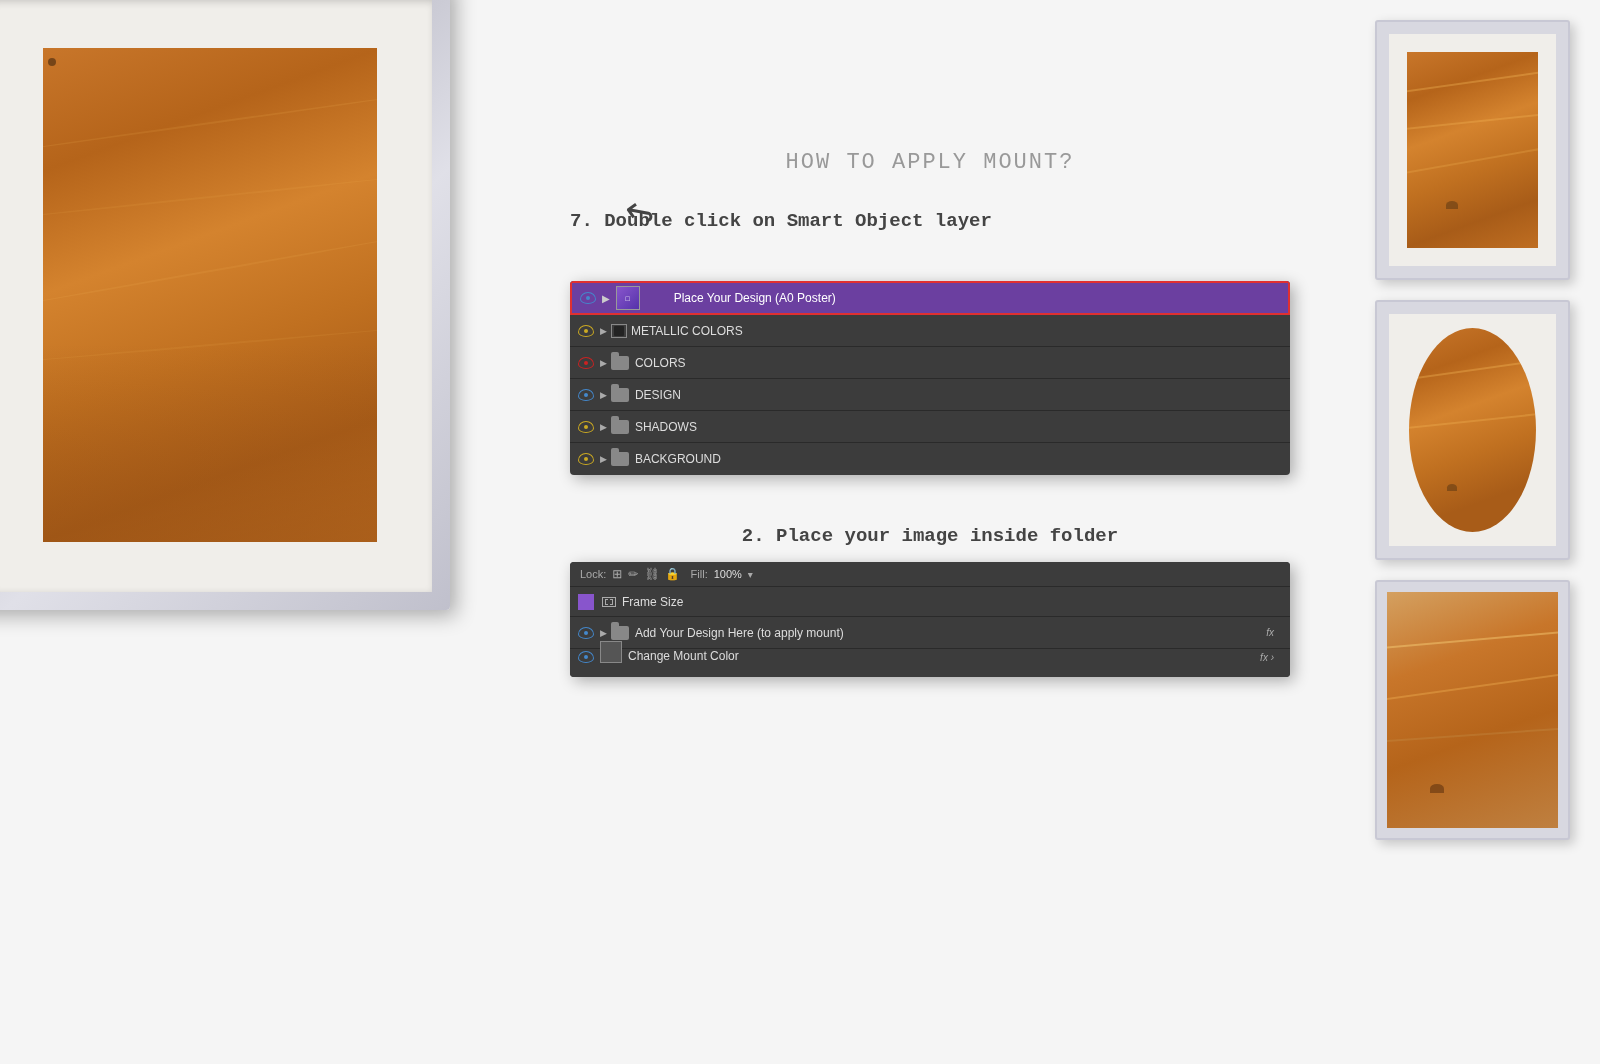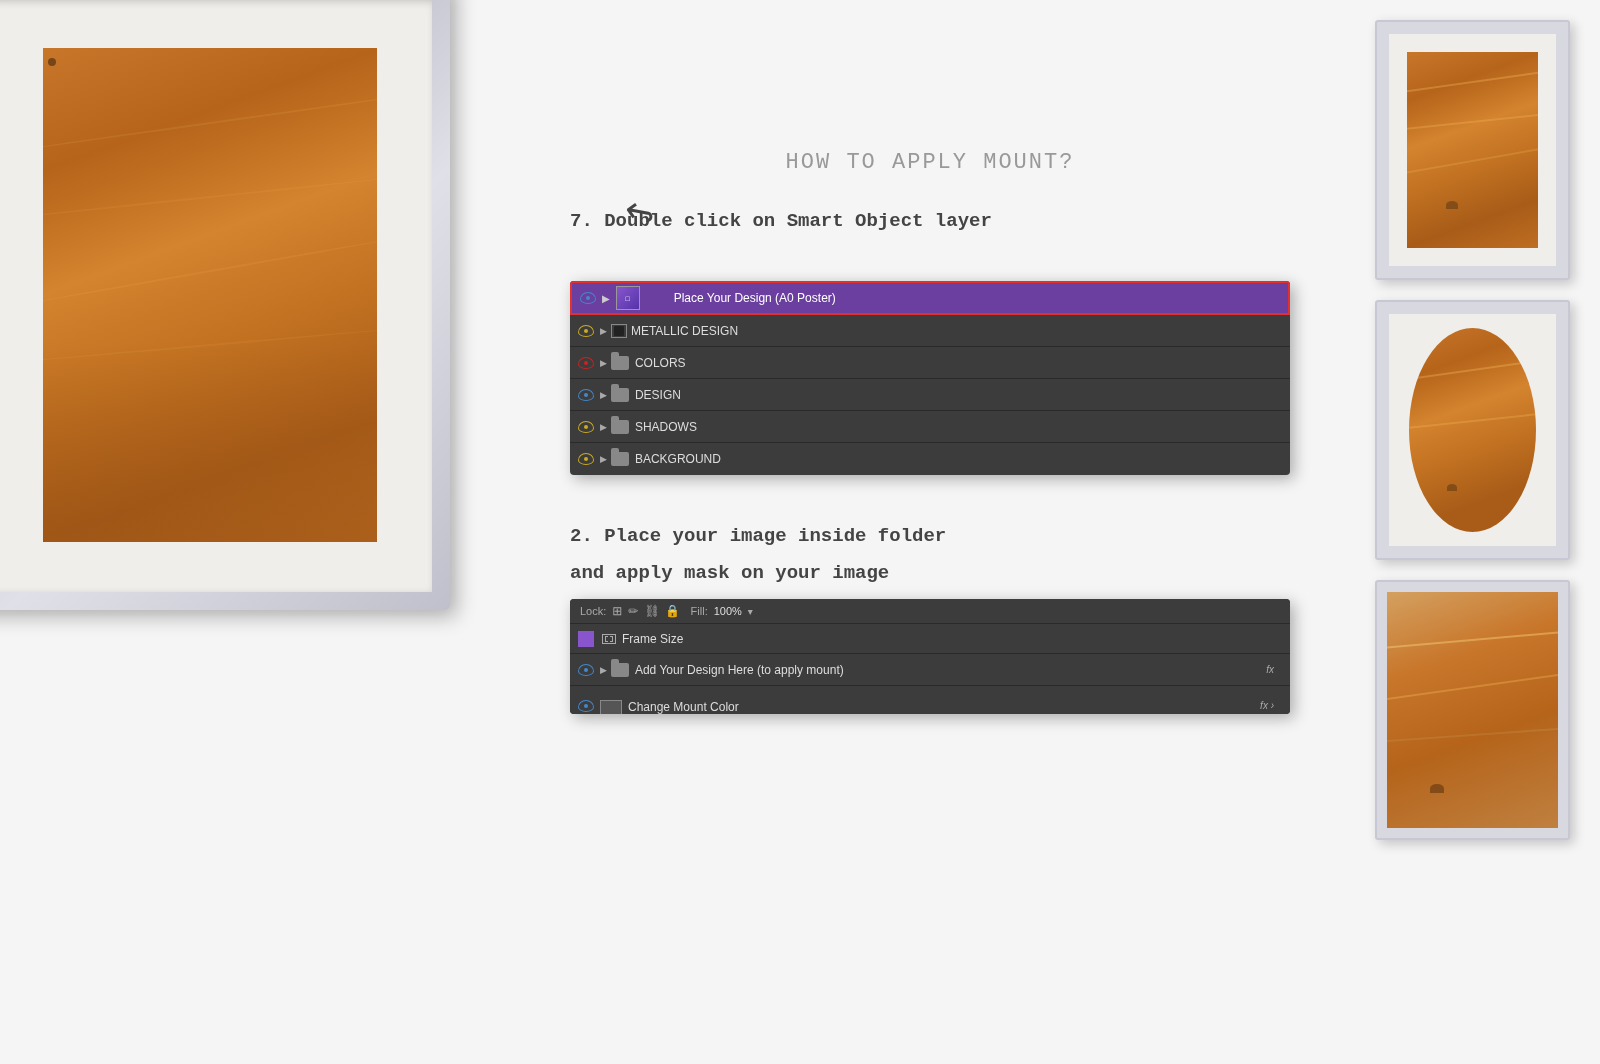--- a/index.html
+++ b/index.html
@@ -362,21 +362,21 @@
       </div>
 
       <div class="ps-layer">
         <div class="yellow-eye"></div>
         <div style="margin-right:4px;color:#aaa;font-size:9px;">▶</div>
         <div class="layer-checkbox-area">
           <div style="width:16px;height:14px;border:1px solid #888;margin-right:4px;display:flex;align-items:center;justify-content:center;">
             <div style="width:10px;height:10px;background:#222;border-radius:1px;"></div>
           </div>
         </div>
-        <span class="layer-name">METALLIC DESIGN</span>
+        <span class="layer-name">METALLIC COLORS</span>
       </div>
 
       <div class="ps-layer">
         <div class="red-dot-eye"></div>
         <div style="margin-right:4px;color:#aaa;font-size:9px;">▶</div>
         <div style="width:18px;height:14px;background:#888;border-radius:0 2px 2px 2px;position:relative;margin-right:6px;">
           <div style="position:absolute;top:-4px;left:0;width:8px;height:4px;background:#888;border-radius:2px 2px 0 0;"></div>
         </div>
         <span class="layer-name">COLORS</span>
       </div>
@@ -405,23 +405,22 @@
         <div style="width:18px;height:14px;background:#888;border-radius:0 2px 2px 2px;position:relative;margin-right:6px;">
           <div style="position:absolute;top:-4px;left:0;width:8px;height:4px;background:#888;border-radius:2px 2px 0 0;"></div>
         </div>
         <span class="layer-name">BACKGROUND</span>
       </div>
 
     </div>
   </div>
 
   <div>
-    <div style="">
+    <div style="text-align:center; ">
       <div class="step-label">2. Place your image inside folder</div>
-      <div class="step-label">   and apply mask on your image</div>
     </div>
 
     <div class="ps-panel-2">
 
       <div style="background:#3c3c3c;padding:5px 10px;border-bottom:1px solid #2a2a2a;display:flex;align-items:center;gap:6px;">
         <span style="font-size:11px;color:#aaa;">Lock:</span>
         <span style="font-size:12px;color:#aaa;">⊞</span>
         <span style="font-size:12px;color:#aaa;">✏</span>
         <span style="font-size:12px;color:#aaa;">⛓</span>
         <span style="font-size:12px;color:#aaa;">🔒</span>
@@ -442,21 +441,21 @@
         <div class="blue-dot-eye"></div>
         <div style="margin-right:4px;color:#aaa;font-size:9px;">▶</div>
         <div style="width:18px;height:14px;background:#888;border-radius:0 2px 2px 2px;position:relative;margin-right:6px;flex-shrink:0;">
           <div style="position:absolute;top:-4px;left:0;width:8px;height:4px;background:#888;border-radius:2px 2px 0 0;"></div>
         </div>
         <span class="layer-name">Add Your Design Here (to apply mount)</span>
         <span class="fx-text">fx</span>
       </div>
 
 
-      <div style="display:flex;align-items:flex-start;padding:14px 8px;height:16px;background:#3c3c3c;">
+      <div style="display:flex;align-items:flex-end;padding:14px 8px;height:16px;background:#3c3c3c;">
         <div class="blue-dot-eye"></div>
         <div style="width:22px;height:22px;background:#555;border:1px solid #888;margin-right:6px;flex-shrink:0;"></div>
         <span class="layer-name">Change Mount Color</span>
         <span class="fx-text">fx ›</span>
       </div>
 
     </div>
   </div>
 
 </div>

